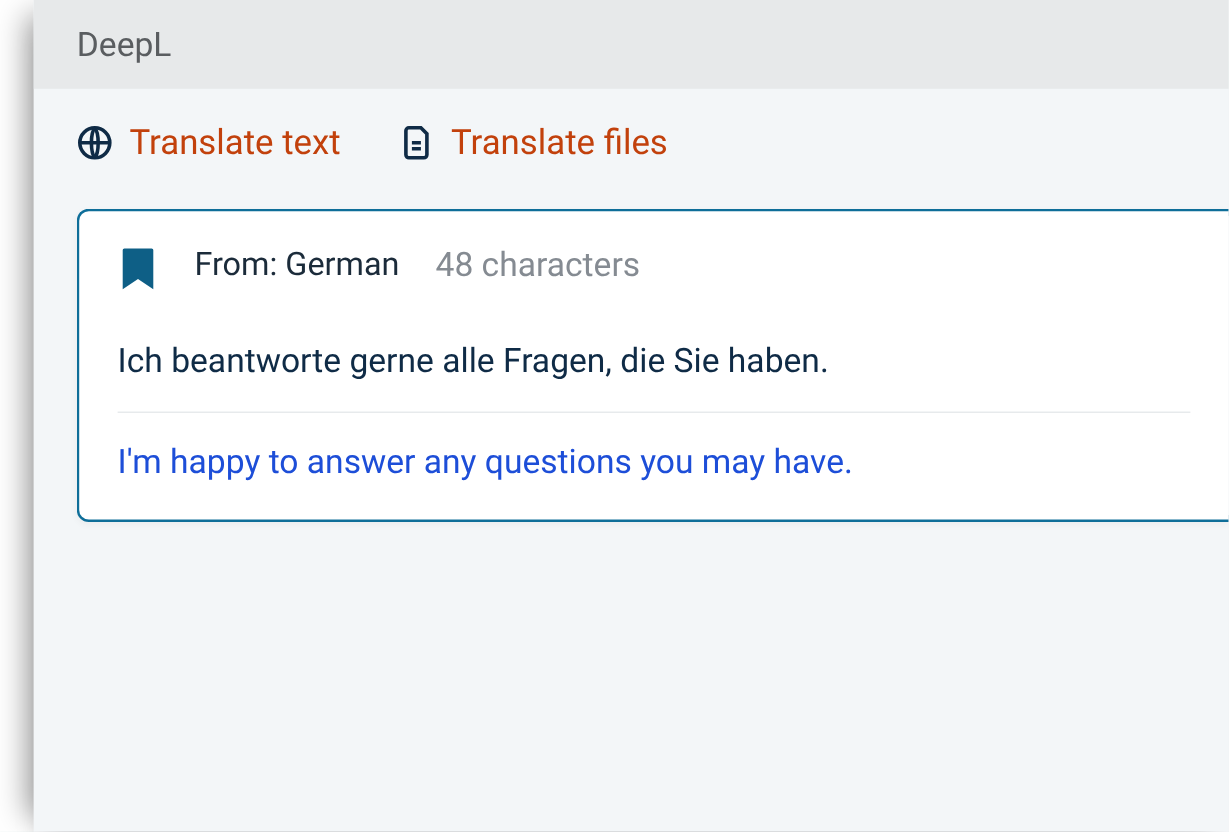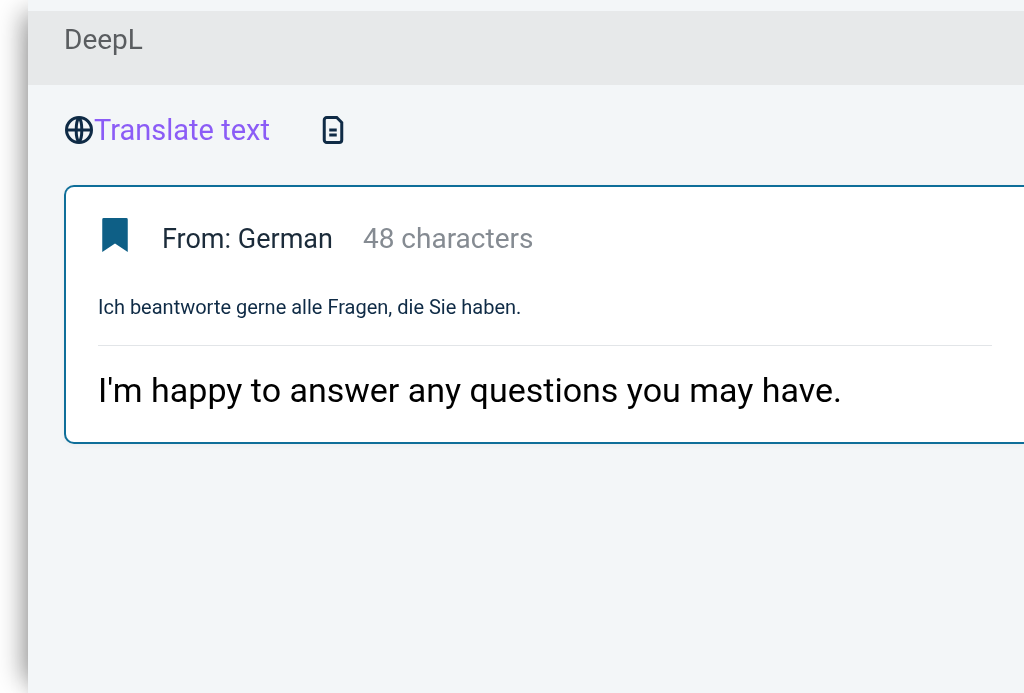--- a/index.html
+++ b/index.html
@@ -15,39 +15,40 @@
     right: 0;
     bottom: 0;
     box-shadow: -18px 0 24px -12px rgba(0,0,0,0.35), 0 18px 24px -12px rgba(0,0,0,0.35);
     background: #f3f6f8;
     overflow: hidden;
   }
   .titlebar {
     height: 74px;
     background: #e7e9ea;
     display: flex;
+    align-items: center;
     padding: 12px 36px;
-    margin-top: 11px;
   }
   .titlebar-text {
     font-size: 28px;
     color: #5a5d60;
     font-weight: 400;
   }
   .tabs {
     display: flex;
     align-items: center;
     gap: 48px;
     padding: 28px 36px 24px 36px;
   }
   .tab {
     display: flex;
     align-items: center;
+    gap: 14px;
     cursor: pointer;
-    color: #8b5cf6;
+    color: #c2410c;
     font-size: 29px;
     position: relative;
     padding-bottom: 6px;
   }
   .tab.active::after {
     content: "";
     position: absolute;
     left: 0; right: 0;
     bottom: -6px;
     height: 4px;
@@ -61,44 +62,44 @@
   .card {
     background: #ffffff;
     border: 2px solid #0e6e99;
     border-right: none;
     border-radius: 10px 0 0 10px;
     padding: 28px 32px 32px 32px;
     box-shadow: 0 2px 6px rgba(0,0,0,0.04);
   }
   .row-top {
     display: flex;
-    align-items: flex-end;
+    align-items: flex-start;
     gap: 30px;
     margin-bottom: 36px;
   }
   .bookmark-fill {
     width: 34px; height: 40px;
     fill: #0e5f86;
   }
   .from-label { font-size: 27px; color: #1b2b3a; }
   .char-count { font-size: 28px; color: #858b92; }
   .source-text {
-    font-size: 20px;
+    font-size: 28px;
     color: #0f2b46;
     margin-bottom: 26px;
     margin-top: 40px;
   }
   .divider {
     height: 1px;
     background: #e2e5e8;
     margin-bottom: 24px;
   }
   .into-row { margin-bottom: 16px; }
   .into-label { font-size: 27px; color: #4a5560; margin-right: 14px; }
-  .target-text { font-size: 34px; color: #000000; }
+  .target-text { font-size: 28px; color: #1d4ed8; }
 </style>
 </head>
 <body>
 
 <div class="shadow-wrap">
 
   <div class="titlebar">
     <span class="titlebar-text">DeepL</span>
   </div>
 
@@ -113,20 +114,21 @@
       </svg>
       <span>Translate text</span>
     </div>
 
     <div class="tab">
       <svg class="icon" viewBox="0 0 24 24">
         <path d="M7 2h8l4 4v14a2 2 0 0 1-2 2H7a2 2 0 0 1-2-2V4a2 2 0 0 1 2-2z"></path>
         <path d="M9 12h6"></path>
         <path d="M9 16h6"></path>
       </svg>
+      <span>Translate files</span>
     </div>
 
 
   </div>
 
   <div class="content">
     <div class="card">
 
       <div class="row-top">
         <svg class="bookmark-fill" viewBox="0 0 24 28">

